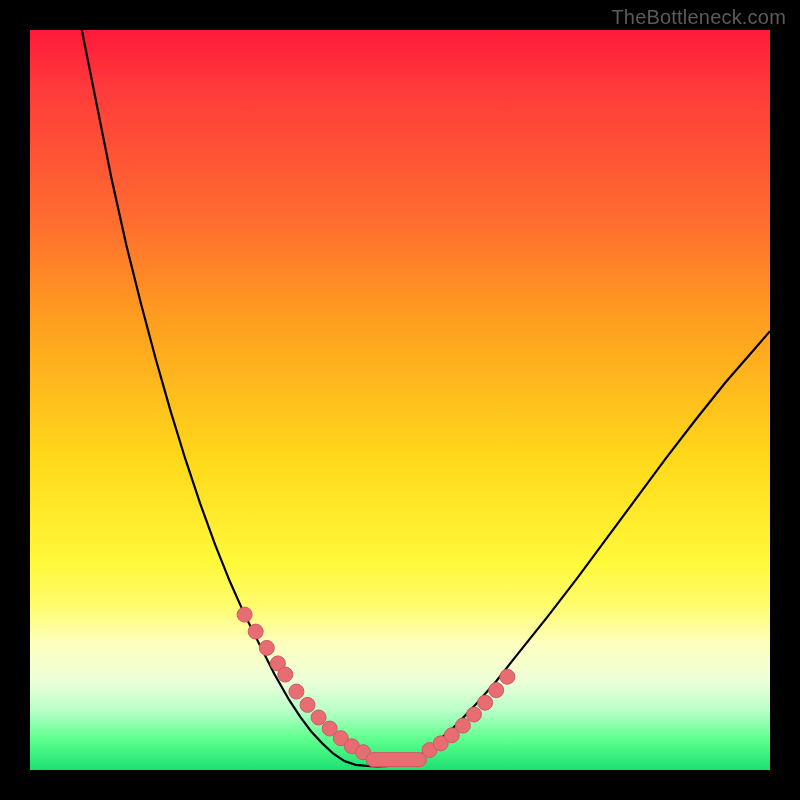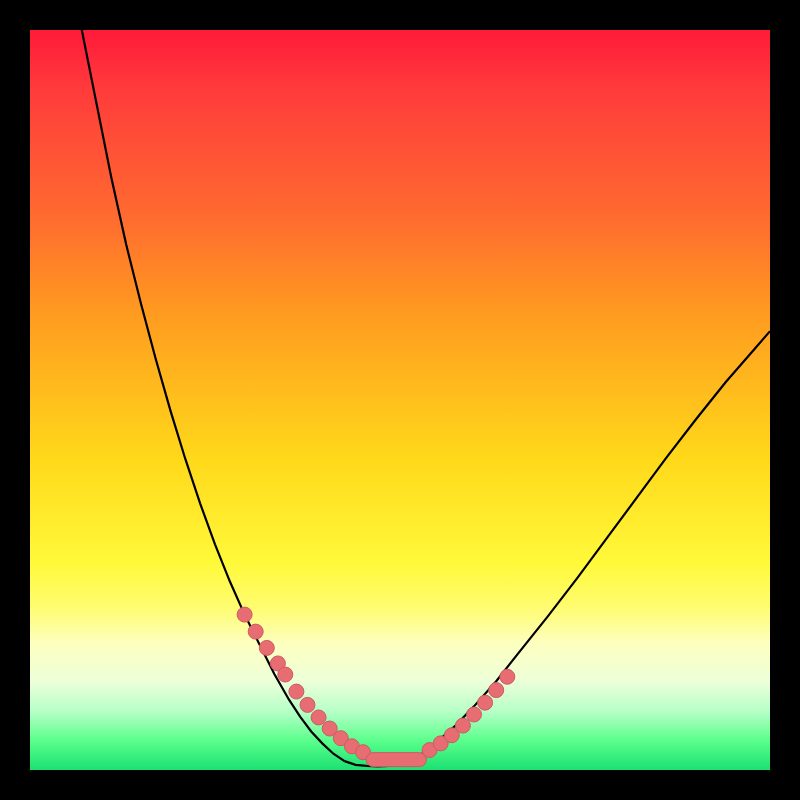--- a/index.html
+++ b/index.html
@@ -62,20 +62,21 @@
     left: 0;
     top: 0;
     width: 740px;
     height: 740px;
   }
 </style>
 </head>
 <body>
 
 <div class="frame">
+  <div class="watermark">TheBottleneck.com</div>
 
   <div class="plot-area">
     <div class="gradient-bg"></div>
     <svg class="curves" viewBox="0 0 740 740" preserveAspectRatio="none">
       <path id="curve-left" fill="none" stroke="#000000" stroke-width="2.2" d="M 51.800000000000004,0 L 66.6,74 L 81.4,148 L 96.2,214.60000000000002 L 111,273.8 L 125.80000000000001,329.29999999999995 L 140.6,381.1 L 155.4,429.2 L 170.20000000000002,473.6 L 185,514.3 L 199.8,551.3 L 214.6,584.6 L 229.4,614.2 L 244.20000000000002,643.8 L 259,669.7 L 270.09999999999997,686.72 L 281.2,701.52 L 292.3,713.36 L 303.4,723.72 L 314.5,731.12"></path>
       <path id="curve-flat" fill="none" stroke="#000000" stroke-width="2.2" d="M 314.5,731.12 L 325.6,734.82 L 336.7,735.93 L 347.79999999999995,736.3 L 358.9,735.93 L 370,734.82 L 378.88,732.6"></path>
       <path id="curve-right" fill="none" stroke="#000000" stroke-width="2.2" d="M 378.88,732.6 L 392.20000000000005,723.72 L 407.00000000000006,711.88 L 425.49999999999994,695.6 L 444,676.36 L 466.2,651.2 L 488.40000000000003,623.08 L 518,586.0799999999999 L 547.6,547.6 L 577.2,507.64 L 606.8,467.68 L 636.4,427.71999999999997 L 666,389.24 L 695.5999999999999,352.24 L 725.1999999999999,318.20000000000005 L 740,301.18"></path>
       <g id="marker-layer">
           <circle cx="214.6" cy="584.6" r="7.5" fill="#e86d73" stroke="#cc5a62" stroke-width="1"></circle>
           <circle cx="225.7" cy="601.62" r="7.5" fill="#e86d73" stroke="#cc5a62" stroke-width="1"></circle>

